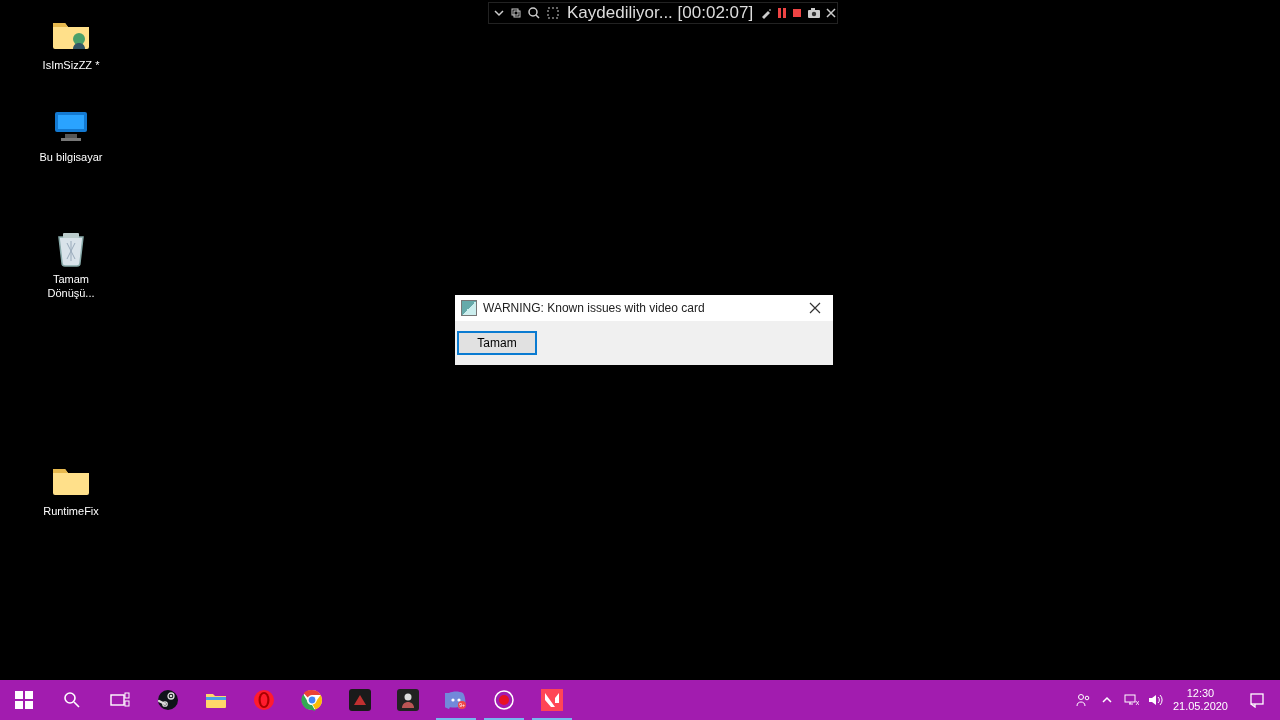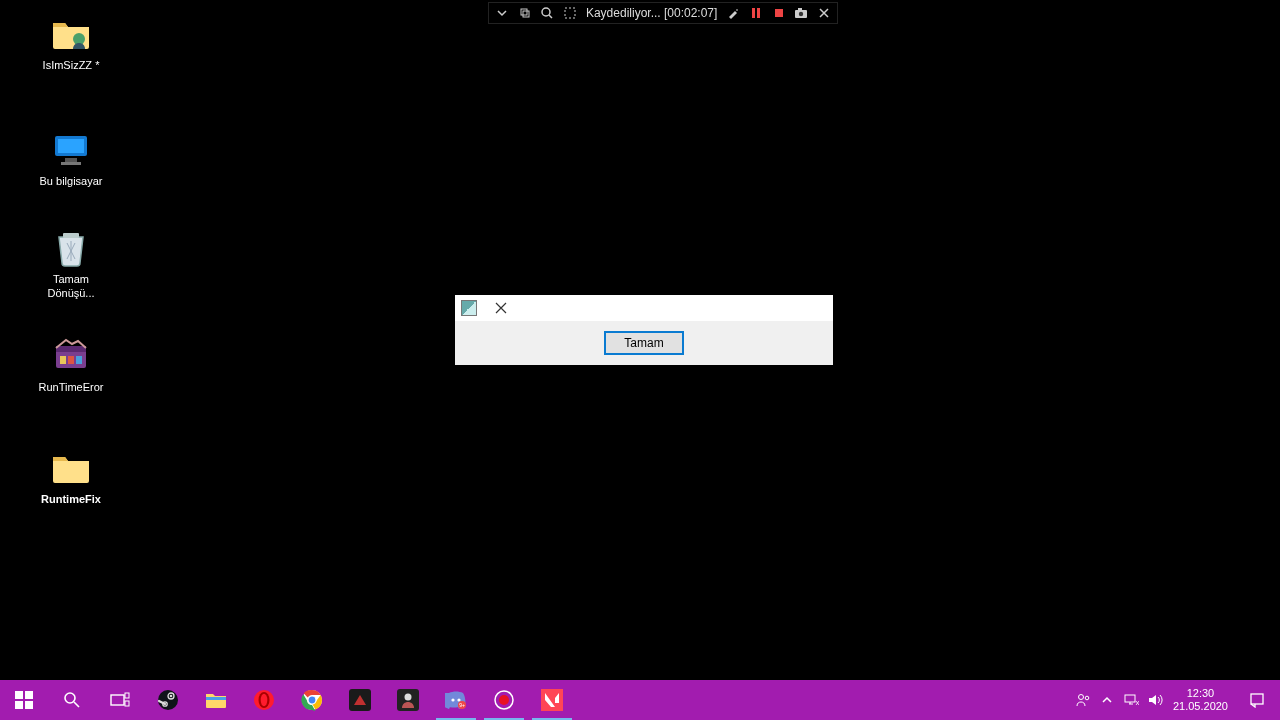--- a/index.html
+++ b/index.html
@@ -4,41 +4,41 @@
 <style>
 * { margin: 0; padding: 0; box-sizing: border-box; font-family: "Segoe UI", Tahoma, sans-serif; }
 body { width: 1280px; height: 720px; background: #000; overflow: hidden; position: relative; }
 
 
 .desktop { position: absolute; top: 0; left: 0; right: 0; bottom: 40px; margin-left: 32px; }
 .di { position: absolute; width: 78px; text-align: center; cursor: pointer; }
 .di .ic { width: 40px; height: 40px; margin: 0 auto 4px; display: flex; align-items: center; justify-content: center; }
 .di .lbl { color: #fff; font-size: 11px; line-height: 14px; text-shadow: 1px 1px 2px rgba(0,0,0,.8); word-wrap: break-word; }
 .di.d1 { left: 0; top: 14px; }
-.di.d2 { left: 0; top: 130px; text-decoration: underline; }
+.di.d2 { left: 0; top: 106px; text-decoration: underline; }
 .di.d3 { left: 0; top: 228px; }
 .di.d4 { left: 0; top: 336px; }
-.di.d5 { left: 0; top: 448px; font-weight: bold; }
+.di.d5 { left: 0; top: 460px; }
 .di.d6 { left: 1198px; top: 14px; }
 
 
 .recbar { position: absolute; top: 2px; left: 488px; width: 350px; height: 22px; display: flex; align-items: center; gap: 5px; background: rgba(0,0,0,.25); border: 1px solid #222; padding: 0 4px; }
 .recbar .rb { width: 18px; height: 18px; display: flex; align-items: center; justify-content: center; color: #ccc; cursor: pointer; }
-.recbar .rstatus { color: #ddd; font-size: 12px; white-space: nowrap; margin: 0 2px; }
+.recbar .rstatus { color: #ddd; font-size: 17px; white-space: nowrap; margin: 0 2px; }
 .recbar .red { color: #e44; }
 
 
 .dlg { position: absolute; left: 455px; top: 295px; width: 378px; background: #fff; box-shadow: 6px 6px 12px rgba(0,0,0,.6); }
 .dlg .tbar { height: 26px; background: #fff; display: flex; align-items: center; padding-left: 6px; border-bottom: none; }
 .dlg .tico { width: 16px; height: 16px; margin-right: 6px; background: linear-gradient(135deg,#6aa 50%,#cee 50%); border:1px solid #777; }
 .dlg .ttl { font-size: 12px; color: #222; flex: 1; }
 .dlg .xbtn { width: 36px; height: 26px; display: flex; align-items: center; justify-content: center; cursor: pointer; }
 .dlg .body { padding: 22px 14px 10px 14px; background: #fff; }
 .dlg .msg { font-size: 12px; color: #222; line-height: 15px; }
-.dlg .btnrow { background: #f0f0f0; padding: 10px 2px; display: flex; justify-content: center; }
+.dlg .btnrow { background: #f0f0f0; padding: 10px 2px; display: flex; justify-content: flex-start; }
 .dlg .okbtn { min-width: 80px; height: 24px; background: #e1e1e1; border: 2px solid #0a7bd1; font-size: 12px; cursor: pointer; }
 
 
 .tb { position: absolute; left: 0; right: 0; bottom: 0; height: 40px; background: #a21caf; display: flex; align-items: stretch; }
 .tb .left { display: flex; }
 .tb .btn { width: 48px; display: flex; align-items: center; justify-content: center; cursor: pointer; position: relative; }
 .tb .btn.active::after { content:""; position:absolute; left:4px; right:4px; bottom:0; height:2px; background:#76b9ed; }
 .tb .fill { flex: 1; }
 .tb .tray { display: flex; align-items: center; color: #fff; font-size: 11px; }
 .tb .ti { width: 24px; height: 40px; display: flex; align-items: center; justify-content: center; cursor: pointer; }
@@ -80,33 +80,20 @@
     <div class="ic">
       <svg width="36" height="38" viewBox="0 0 36 38">
           <path d="M6 8h24l-3 26a3 3 0 0 1-3 3H12a3 3 0 0 1-3-3z" fill="#d9e3ea" stroke="#8aa" stroke-width="1.5"></path>
           <rect x="10" y="4" width="16" height="5" rx="1" fill="#bcc"></rect>
           <path d="M14 14l8 16M22 14l-8 16M18 12v20" stroke="#9ab" stroke-width="1"></path>
         </svg>
     </div>
     <div class="lbl">Tamam Dönüşü...</div>
   </div>
 
-  <div class="di d4">
-    <div class="ic">
-      <svg width="38" height="36" viewBox="0 0 38 36">
-          <rect x="4" y="8" width="30" height="22" rx="2" fill="#7a3e8f"></rect>
-          <rect x="4" y="8" width="30" height="6" fill="#5a2870"></rect>
-          <rect x="8" y="18" width="6" height="8" fill="#e8c65a"></rect>
-          <rect x="16" y="18" width="6" height="8" fill="#dd5544"></rect>
-          <rect x="24" y="18" width="6" height="8" fill="#4aa0dd"></rect>
-          <path d="M4 10l10-8 6 4 6-3 8 7" fill="none" stroke="#c99" stroke-width="2"></path>
-        </svg>
-    </div>
-    <div class="lbl">RunTimeEror</div>
-  </div>
 
   <div class="di d5">
     <div class="ic">
       <svg width="40" height="34" viewBox="0 0 40 34">
           <path d="M2 6h12l3 4h21v20a2 2 0 0 1-2 2H4a2 2 0 0 1-2-2z" fill="#ffe08a"></path>
           <path d="M2 6h12l3 4H2z" fill="#e7b94e"></path>
         </svg>
     </div>
     <div class="lbl">RuntimeFix</div>
   </div>
@@ -168,20 +155,21 @@
   <div class="rb">
       <svg width="10" height="10" viewBox="0 0 10 10">
         <path d="M1 1l8 8M9 1l-8 8" stroke="#ccc" stroke-width="1.5"></path>
       </svg>
     </div>
 </div>
 
 <div class="dlg">
   <div class="tbar">
     <div class="tico"></div>
+    <div class="ttl">WARNING: Known issues with video card</div>
     <div class="xbtn">
       <svg width="12" height="12" viewBox="0 0 12 12">
           <path d="M1 1l10 10M11 1L1 11" stroke="#333" stroke-width="1.2"></path>
         </svg>
     </div>
   </div>
   <div class="btnrow">
     <button class="okbtn">Tamam</button>
   </div>
 </div>

